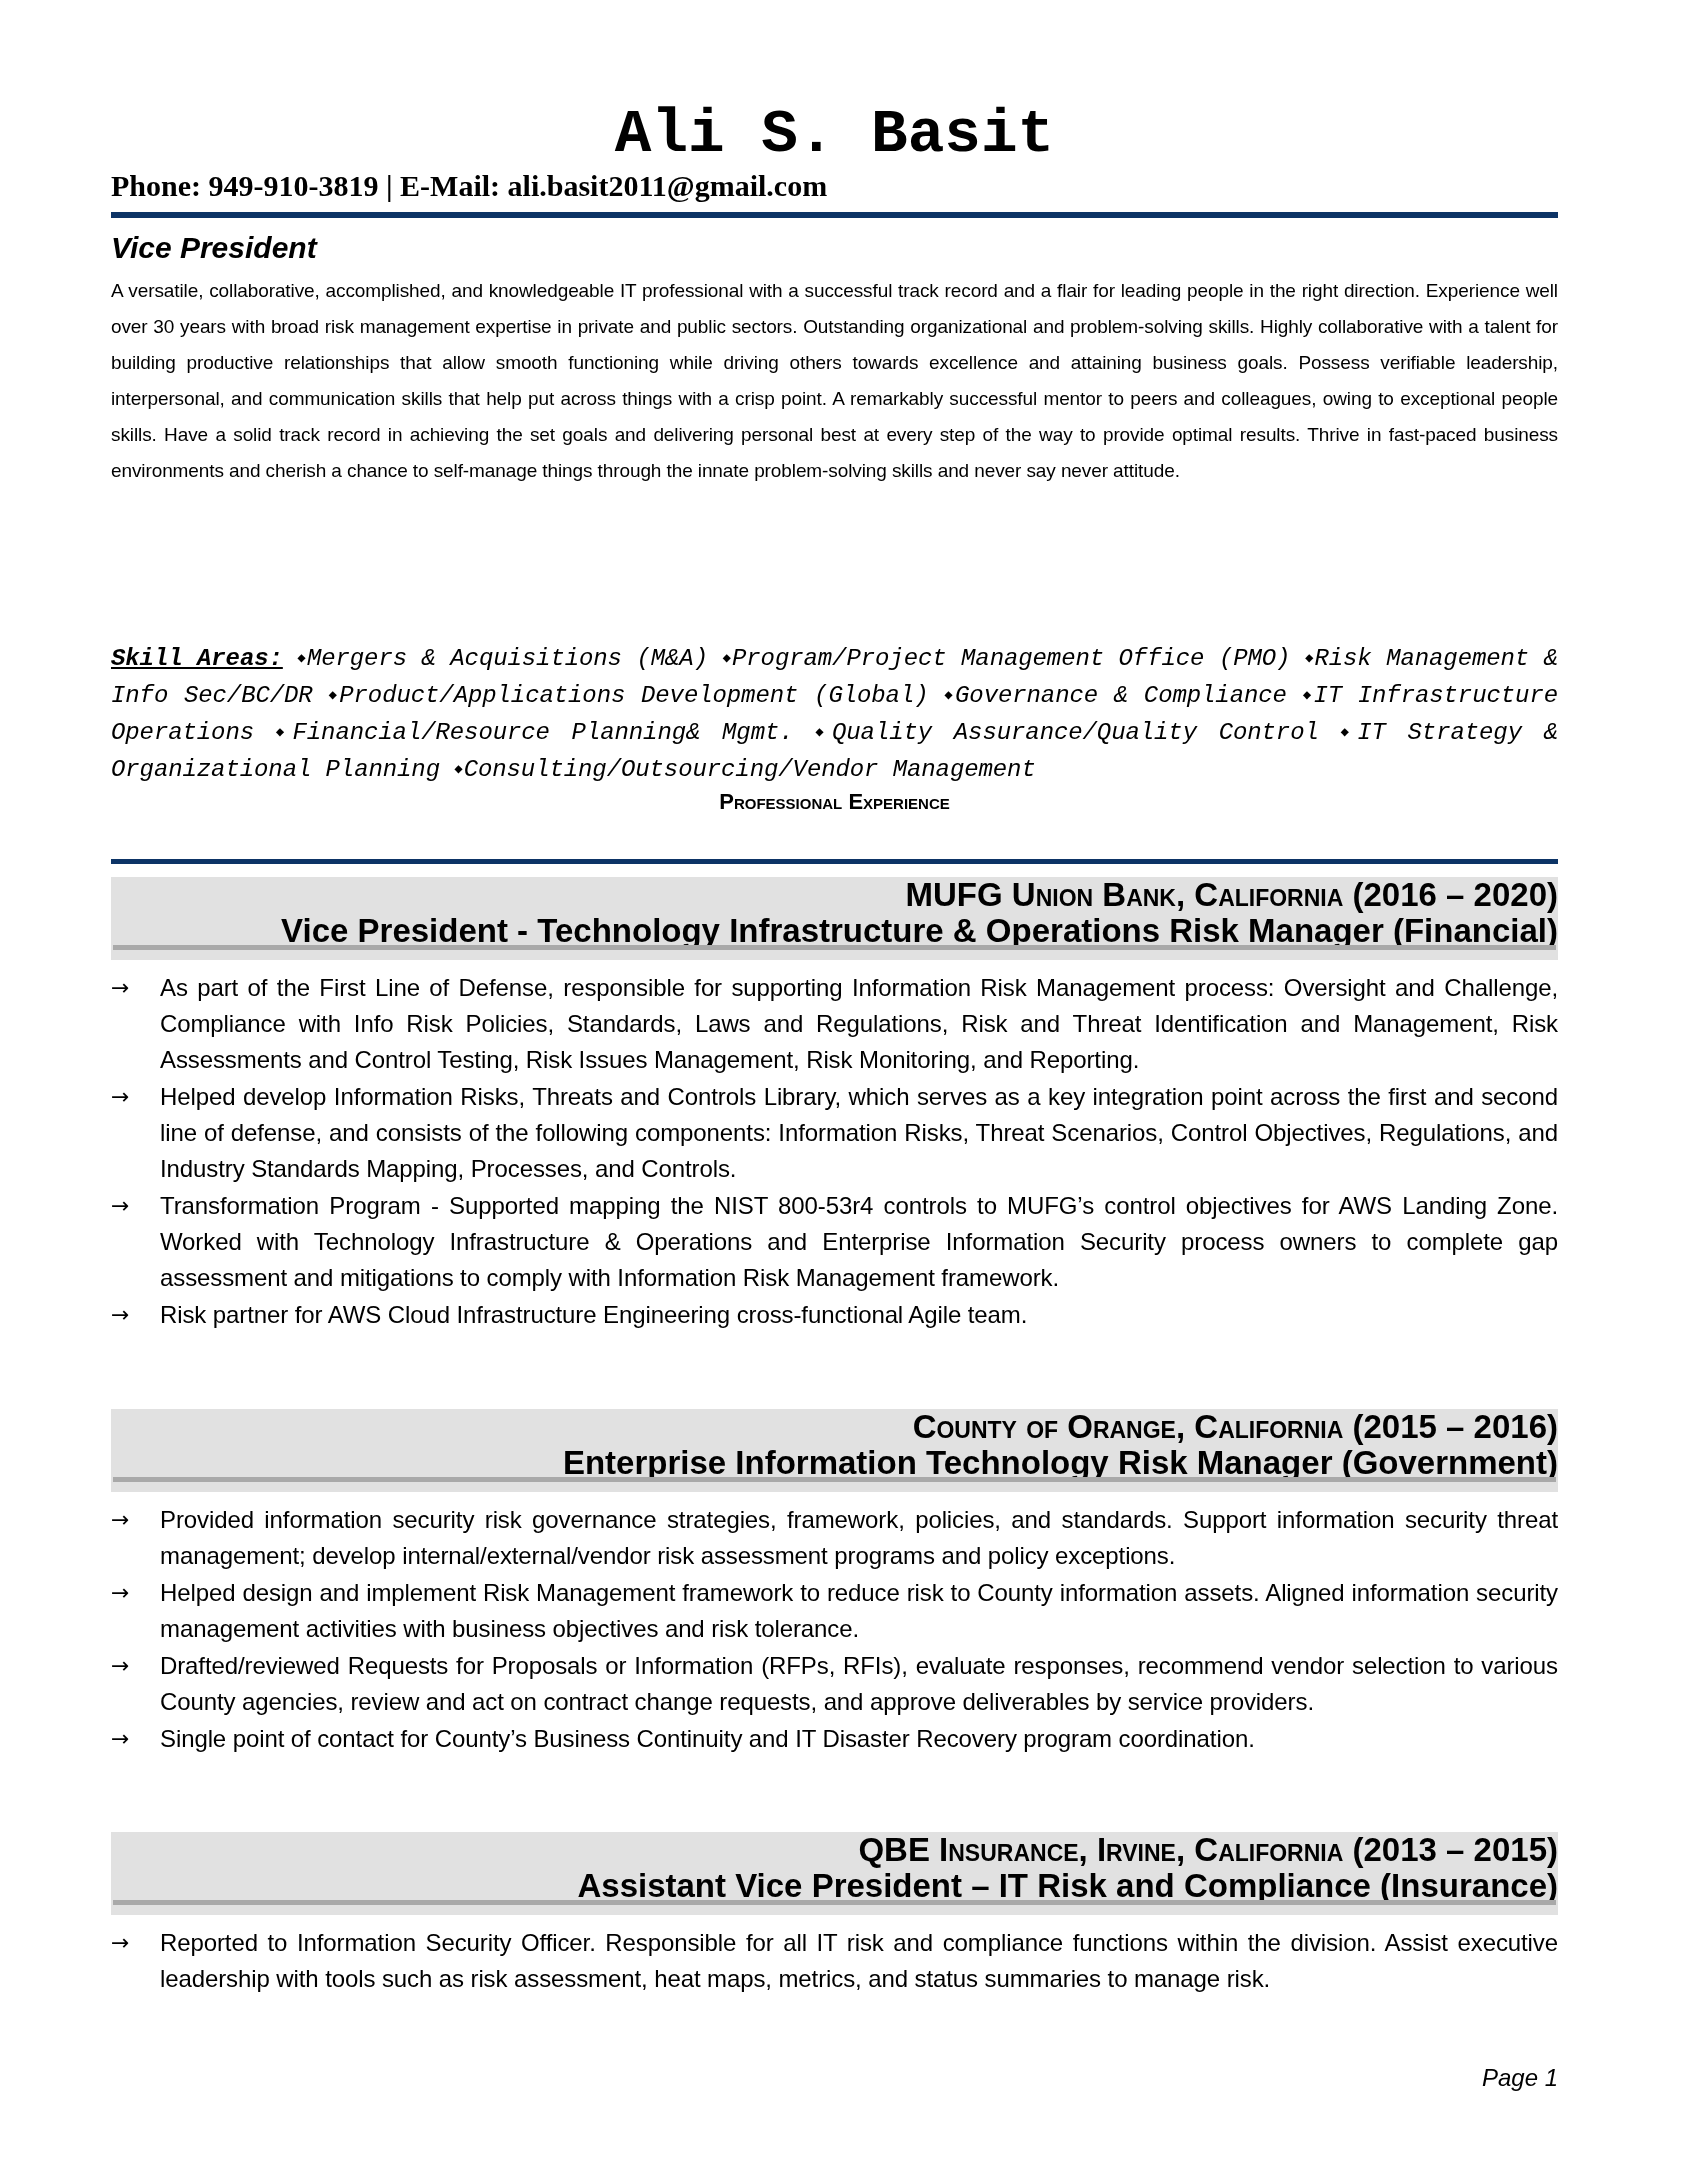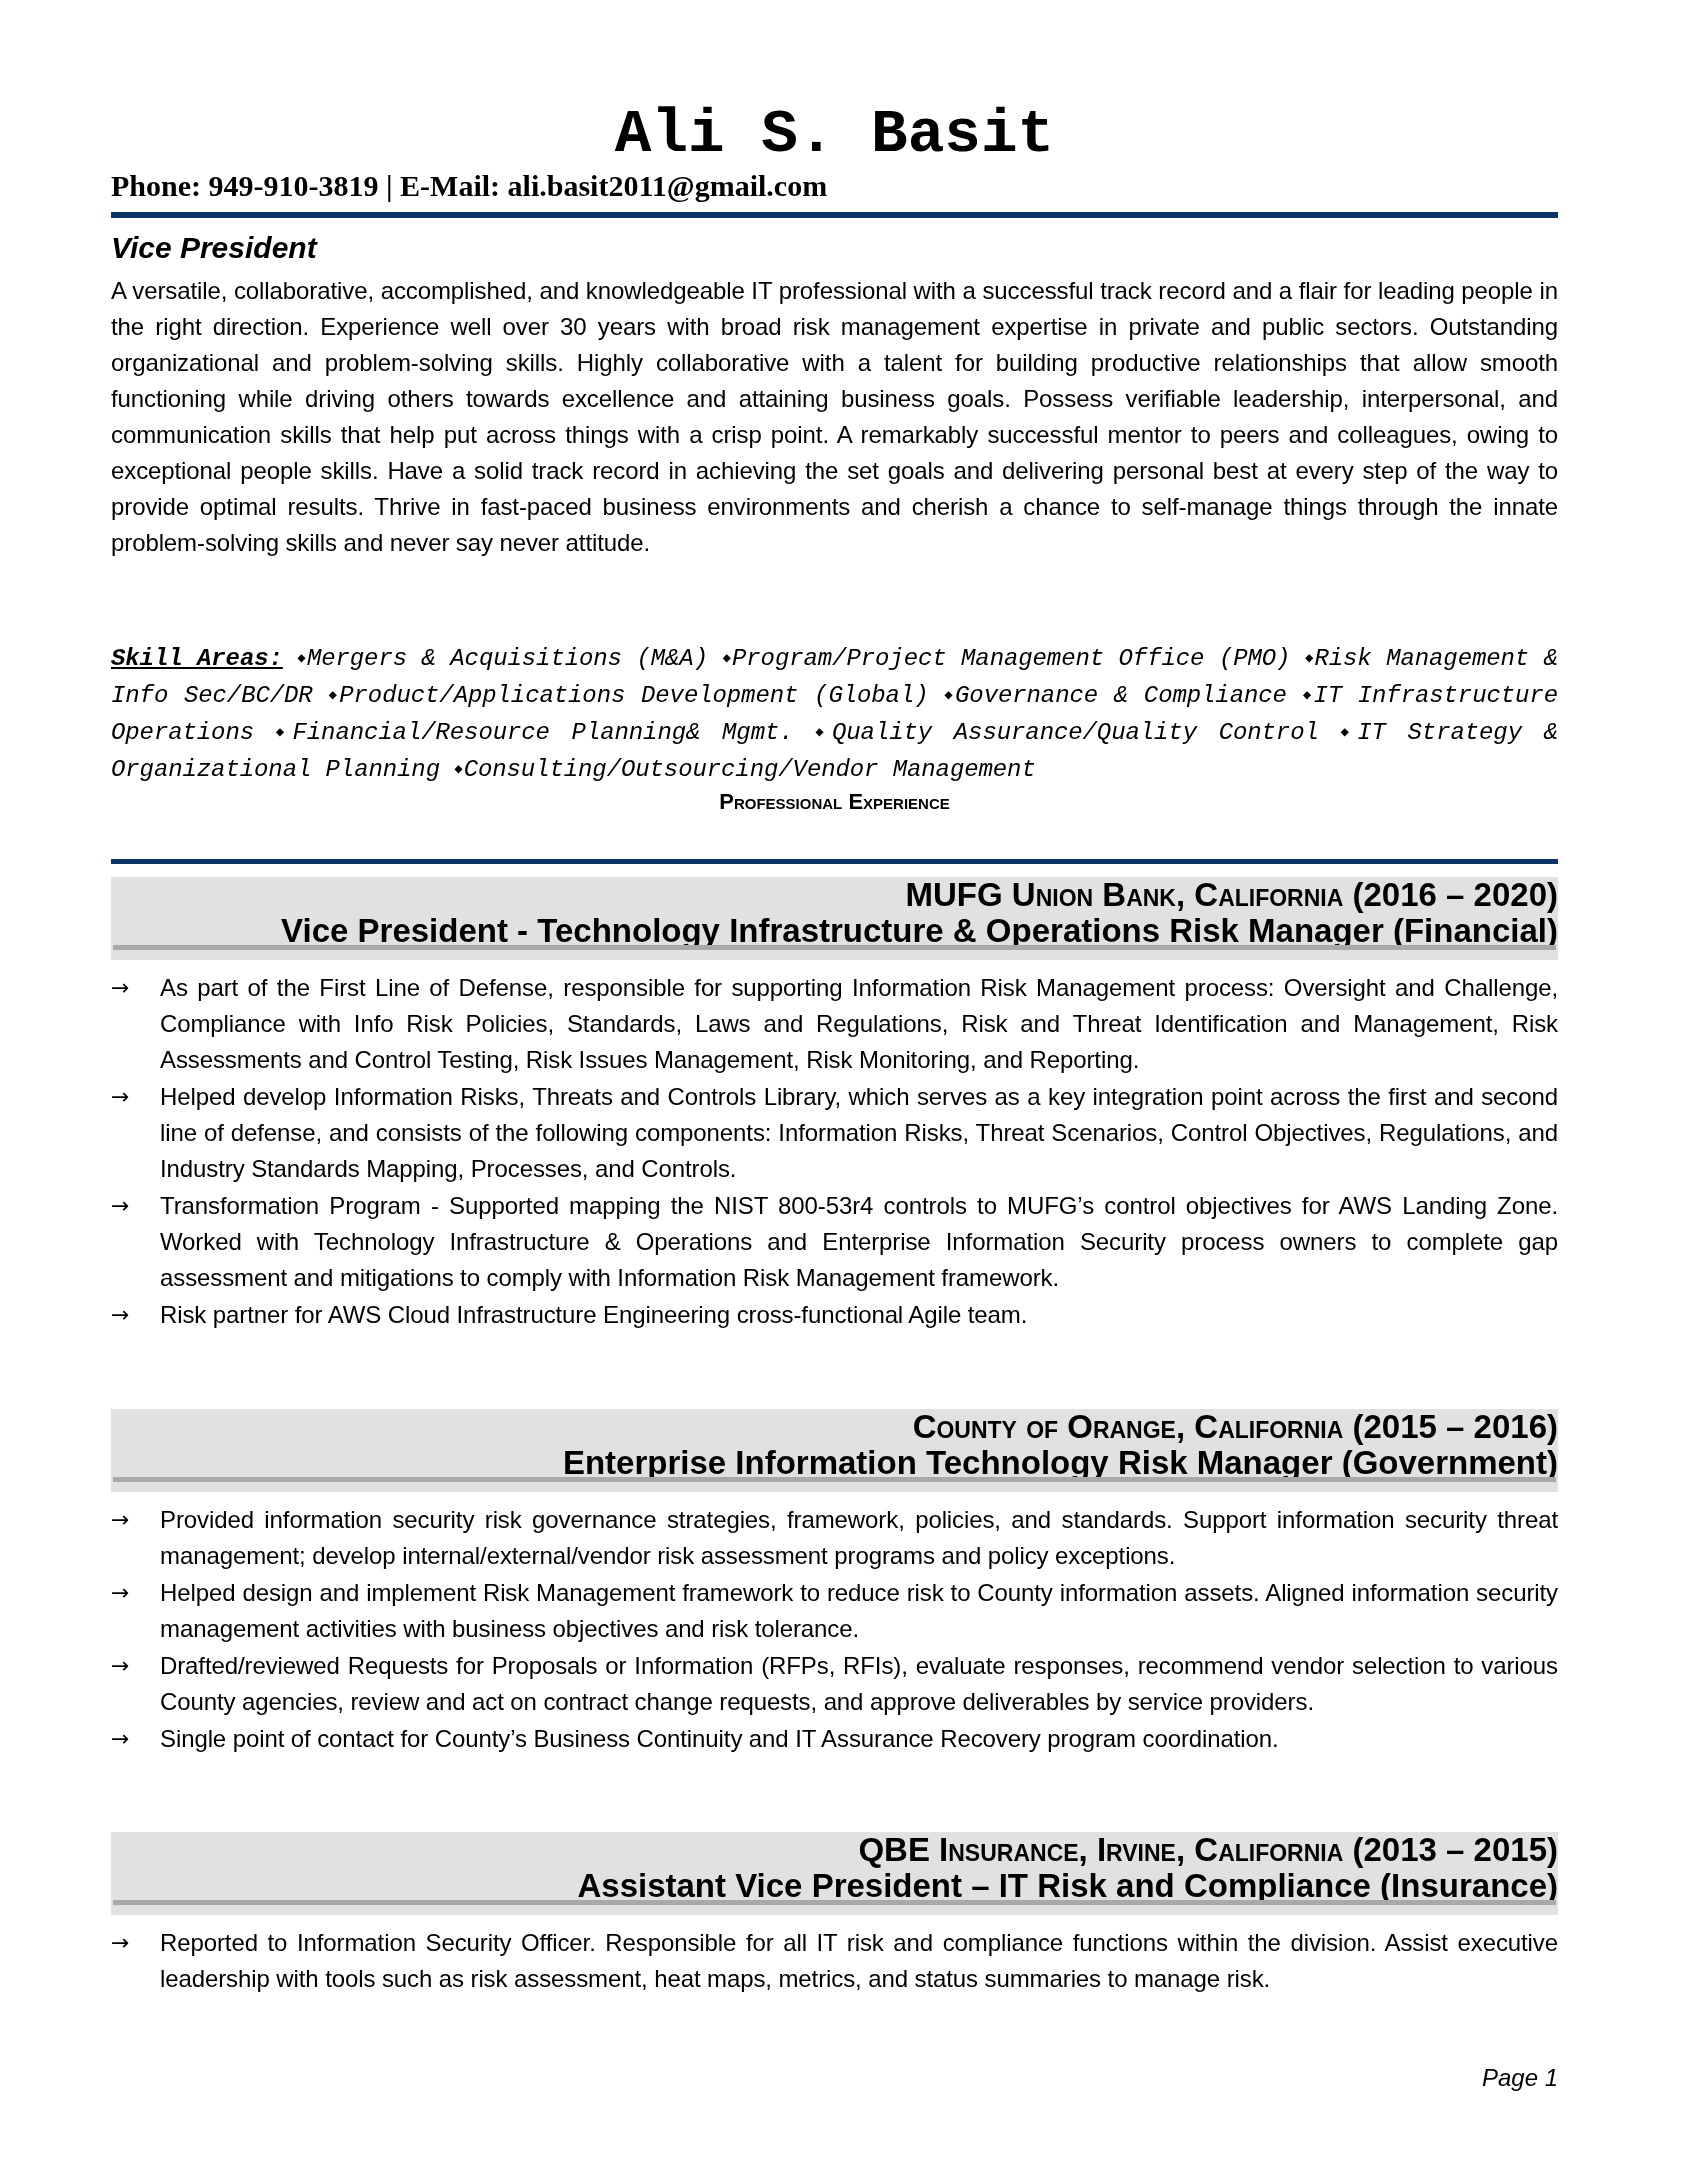--- a/index.html
+++ b/index.html
@@ -18,21 +18,21 @@
   .rule-blue { position: absolute; left: 0; width: 100%; height: 6px; background: #0d3466; }
   .rule-top { top: 212px; }
   .title {
     position: absolute; left: 0; width: 100%; top: 230px; text-align: left;
     font-family: "Liberation Sans", "DejaVu Sans", sans-serif; font-weight: bold;
     font-size: 30px; line-height: 36px; font-style: italic;
   }
   .summary {
     position: absolute; left: 0; width: 100%; top: 273px;
     font-family: "Liberation Sans", "DejaVu Sans", sans-serif;
-    font-size: 24px; line-height: 36px; text-align: justify;
+    font-size: 19px; line-height: 36px; text-align: justify;
     letter-spacing: -0.1px;
   }
   .skills {
     position: absolute; left: 0; width: 100%; top: 640px;
     font-family: Liberation Mono, monospace; font-style: italic;
     font-size: 24px; line-height: 36px; text-align: justify; letter-spacing: -0.1px;
   }
   .skills .label { font-weight: bold; text-decoration: underline; }
   .skills .dia { font-style: normal; font-size: 14px; vertical-align: 3px; margin-right: 1px; }
   .section-heading {
@@ -103,21 +103,21 @@
   <div class="job" style="top:1409px;">
     <div class="job-head">
       <div class="company">County of Orange, California (2015 – 2016)</div>
       <div class="role">Enterprise Information Technology Risk Manager (Government)</div>
       <div class="shade"></div>
     </div>
     <ul class="bullets">
       <li><span class="arrow">→</span><span>Provided information security risk governance strategies, framework, policies, and standards. Support information security threat management; develop internal/external/vendor risk assessment programs and policy exceptions.</span></li>
       <li><span class="arrow">→</span><span>Helped design and implement Risk Management framework to reduce risk to County information assets. Aligned information security management activities with business objectives and risk tolerance.</span></li>
       <li><span class="arrow">→</span><span>Drafted/reviewed Requests for Proposals or Information (RFPs, RFIs), evaluate responses, recommend vendor selection to various County agencies, review and act on contract change requests, and approve deliverables by service providers.</span></li>
-      <li><span class="arrow">→</span><span>Single point of contact for County’s Business Continuity and IT Assurance Recovery program coordination.</span></li>
+      <li><span class="arrow">→</span><span>Single point of contact for County’s Business Continuity and IT Disaster Recovery program coordination.</span></li>
     </ul>
   </div>
 
   <div class="job" style="top:1832px;">
     <div class="job-head">
       <div class="company">QBE Insurance, Irvine, California (2013 – 2015)</div>
       <div class="role">Assistant Vice President – IT Risk and Compliance (Insurance)</div>
       <div class="shade"></div>
     </div>
     <ul class="bullets">

